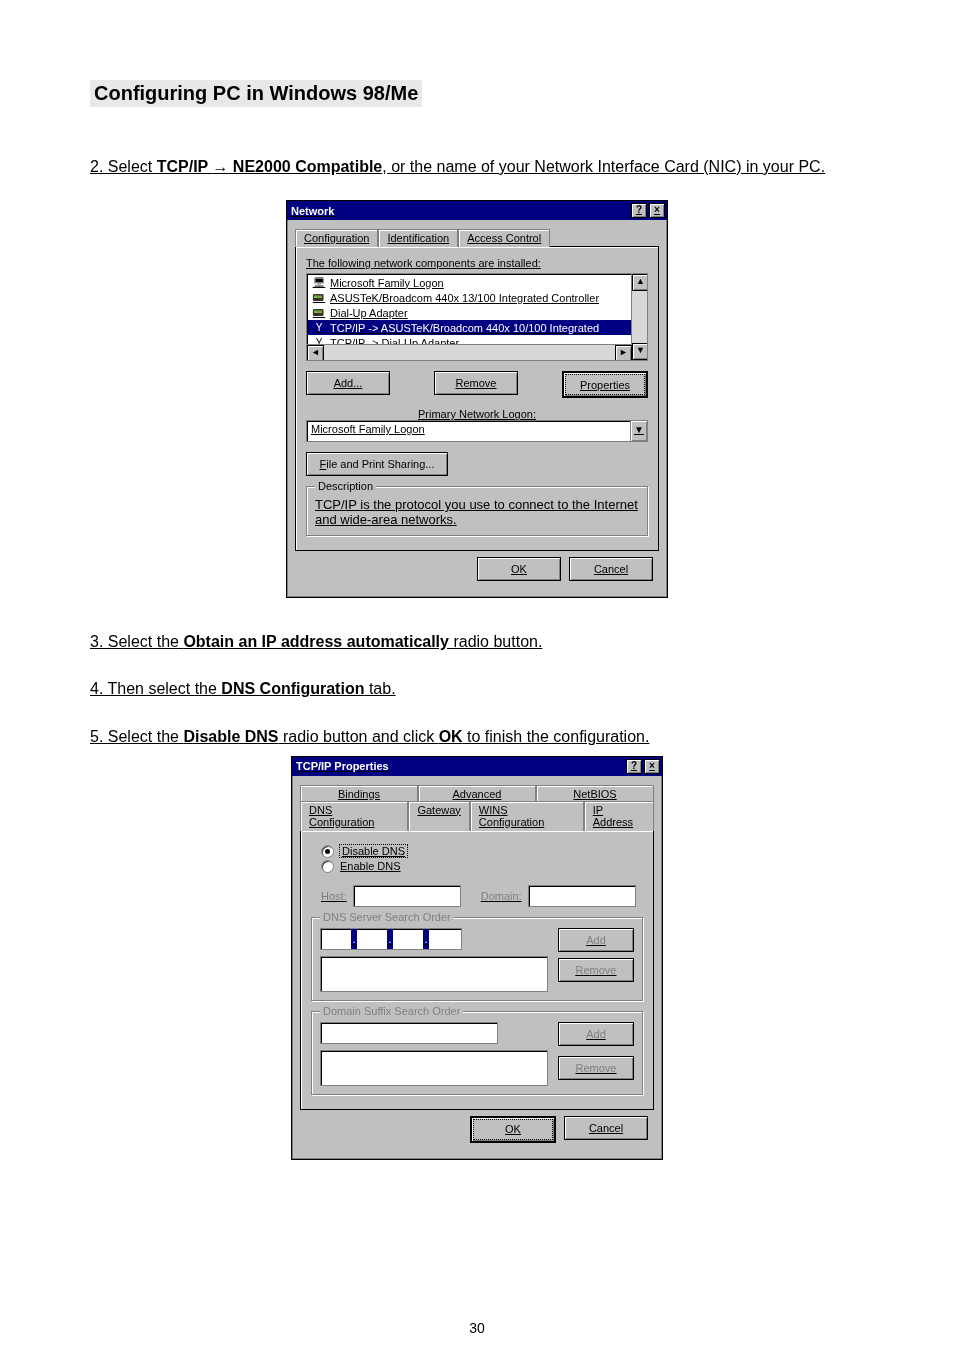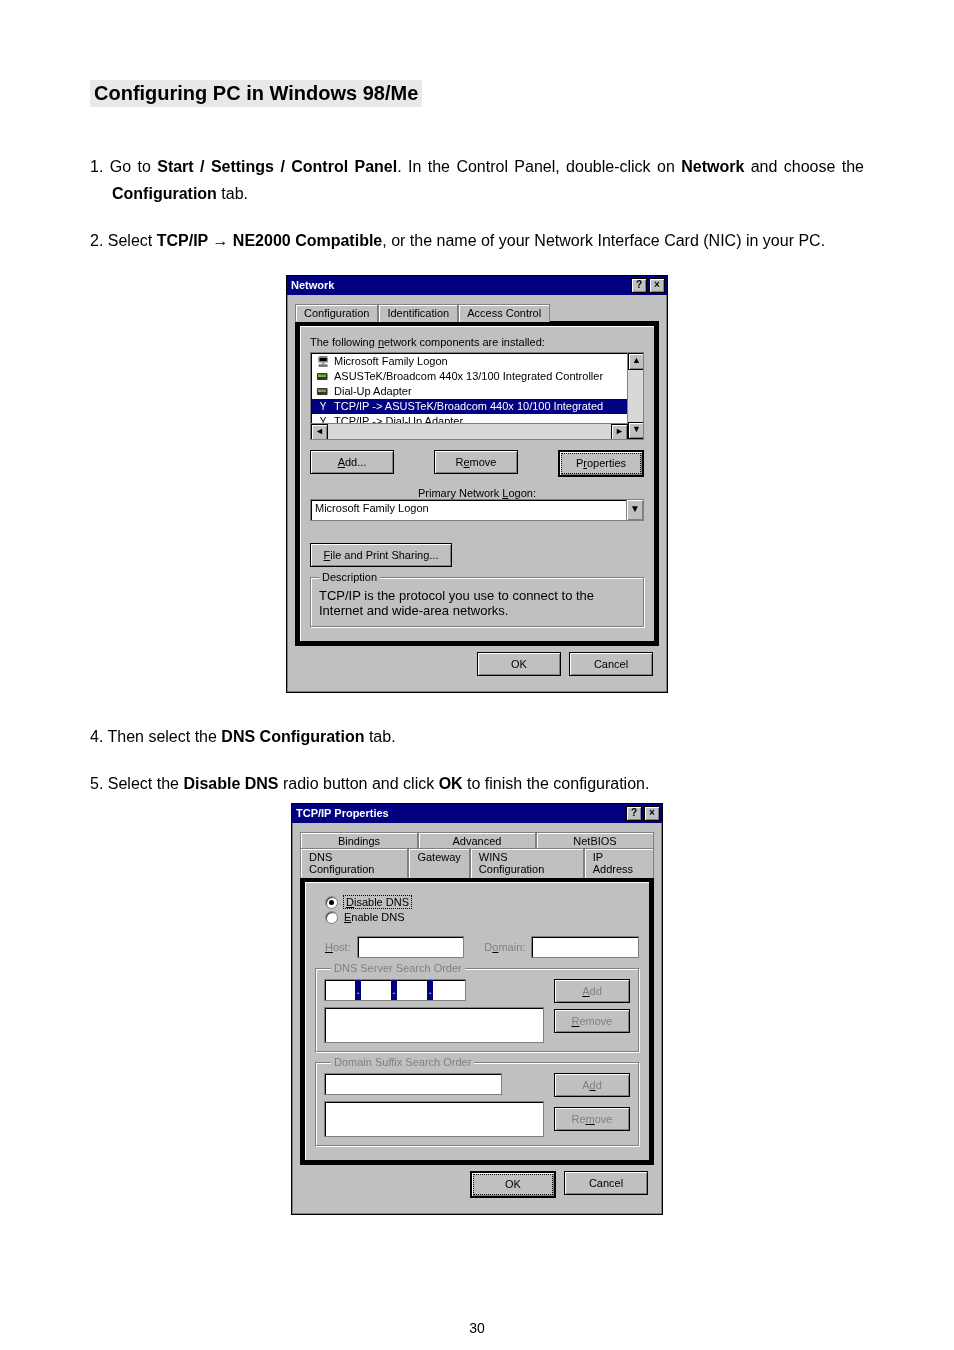--- a/index.html
+++ b/index.html
@@ -8,20 +8,21 @@
     background: #fff;
     font-family: Arial, Helvetica, sans-serif;
     color: #000;
   }
   .page {
     width: 954px;
     min-height: 1350px;
     box-sizing: border-box;
     padding: 80px 90px 40px 90px;
     position: relative;
+    text-decoration: underline;
   }
   .heading {
     font-size: 20px;
     font-weight: bold;
     background: #e8e8e8;
     display: inline-block;
     padding: 2px 4px;
     margin-bottom: 30px;
   }
   .body-text {
@@ -84,21 +85,21 @@
     font-size: 11px;
   }
   .tab.active {
     background: #c0c0c0;
     position: relative;
     z-index: 2;
     border-bottom: 1px solid #c0c0c0;
   }
   .tabs.row2 { margin-top: -1px; }
   .tab-panel {
-    border: 5px solid #000000;
+    border: 1px solid #000000;
     box-shadow: inset 1px 1px #fff;
     padding: 10px 10px 14px 10px;
     background: #c0c0c0;
   }
   .sunken {
     background: #fff;
     border: 1px solid #808080;
     box-shadow: inset -1px -1px #fff, inset 1px 1px #000;
   }
   .listbox {
@@ -205,21 +206,21 @@
     position:relative;
   }
   .radio.sel .dot::after{
     content:""; position:absolute; left:3px; top:3px;
     width:5px; height:5px; border-radius:50%; background:#000;
   }
   .radio .lbl.boxed {
     outline:1px dotted #000; padding:0 2px;
   }
   .underline-hot { text-decoration: underline; text-decoration-color:#000; }
-  .disabled-text { color:#808080;margin-left:7px; }
+  .disabled-text { color:#808080; }
 
   .ip-field {
     display:flex; align-items:center;
     background:#fff;
     border:1px solid #808080;
     box-shadow: inset 1px 1px #000, inset -1px -1px #fff;
     height:20px; width:140px;
   }
   .ip-field .seg{ width:30px; text-align:center; font-size:11px; }
   .ip-field .dot{ width:6px; text-align:center; background:#000080; color:#fff; height:100%; line-height:20px;}
@@ -245,23 +246,20 @@
   }
 </style>
 </head>
 <body>
 
 <div class="page">
 
   <div class="heading">Configuring PC in Windows 98/Me</div>
 
   
-  <p class="body-text indent">
-    <span>1. Go to </span><b>Start / Settings / Control Panel</b><span>. In the Control Panel, double-click on </span><b>Network</b><span> and choose the </span><b>Configuration</b><span> tab.</span>
-  </p>
 
   
   <p class="body-text indent">
     <span>2. Select </span><b>TCP/IP </b><b>→</b><b> NE2000 Compatible</b><span>, or the name of your Network Interface Card (NIC) in your PC.</span>
   </p>
 
   
   <div class="win98">
     <div class="titlebar">
       <span>Network</span>
@@ -327,38 +325,41 @@
 
         <div style="margin-top:10px;text-align:center;">
           <span>Primary Network <span class="underline-hot">L</span>ogon:</span>
         </div>
         <div class="combo">
           <div class="combo-val">Microsoft Family Logon</div>
           <div class="combo-btn">▼</div>
         </div>
 
         <div style="margin-top:10px;">
-          <div class="btn98" style="min-width:140px;margin-top:12px;">
+          <div class="btn98" style="min-width:140px;">
               <span><span class="underline-hot">F</span>ile and Print Sharing...</span>
             </div>
         </div>
 
         <div class="groupbox">
           <div class="legend">Description</div>
           <div style="font-size:13px; min-height:28px;">TCP/IP is the protocol you use to connect to the Internet and wide-area networks.</div>
         </div>
       </div>
       <div class="buttonbar">
         <div class="btn98">OK</div>
         <div class="btn98">Cancel</div>
       </div>
     </div>
   </div>
 
   
+  <p class="body-text">
+    <span>3. Select the </span><b>Obtain an IP address automatically</b><span> radio button.</span>
+  </p>
 
   
   <p class="body-text">
     <span>4. Then select the </span><b>DNS Configuration</b><span> tab.</span>
   </p>
 
   
   <p class="body-text" style="margin-bottom:6px;">
     <span>5. Select the </span><b>Disable DNS</b><span> radio button and click </span><b>OK</b><span> to finish the configuration.</span>
   </p>

